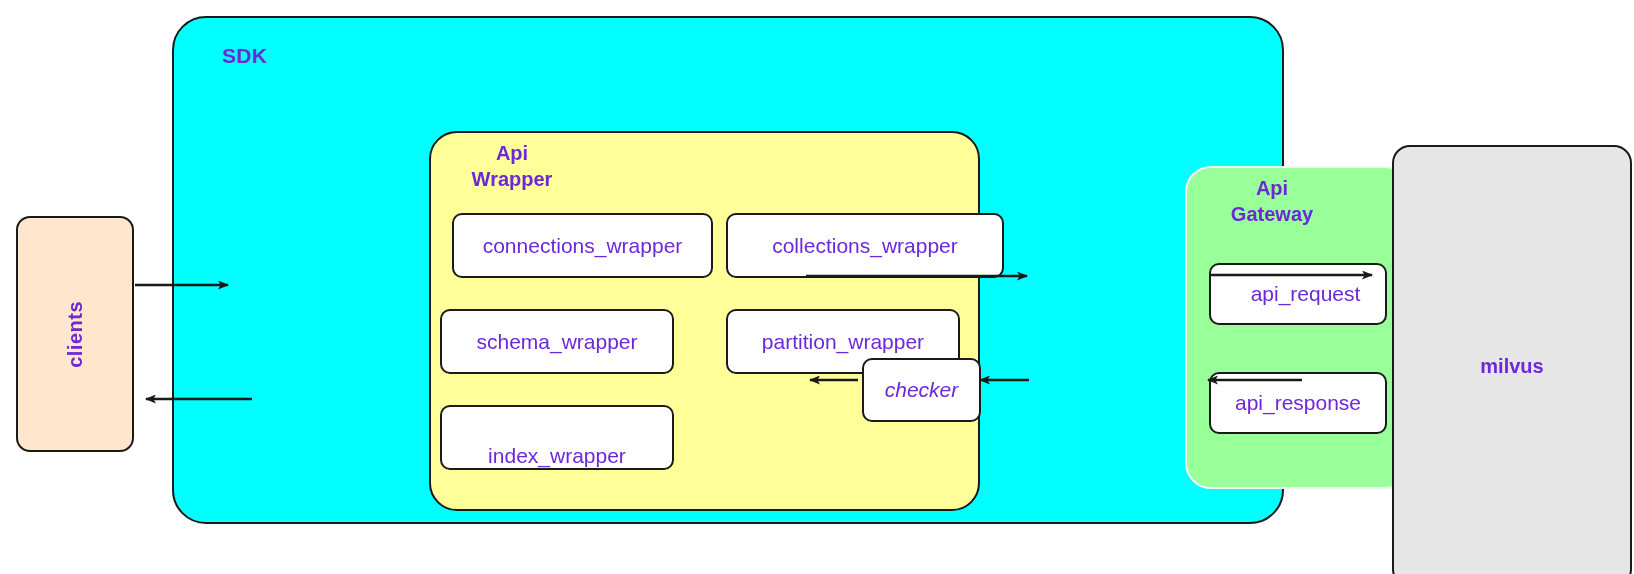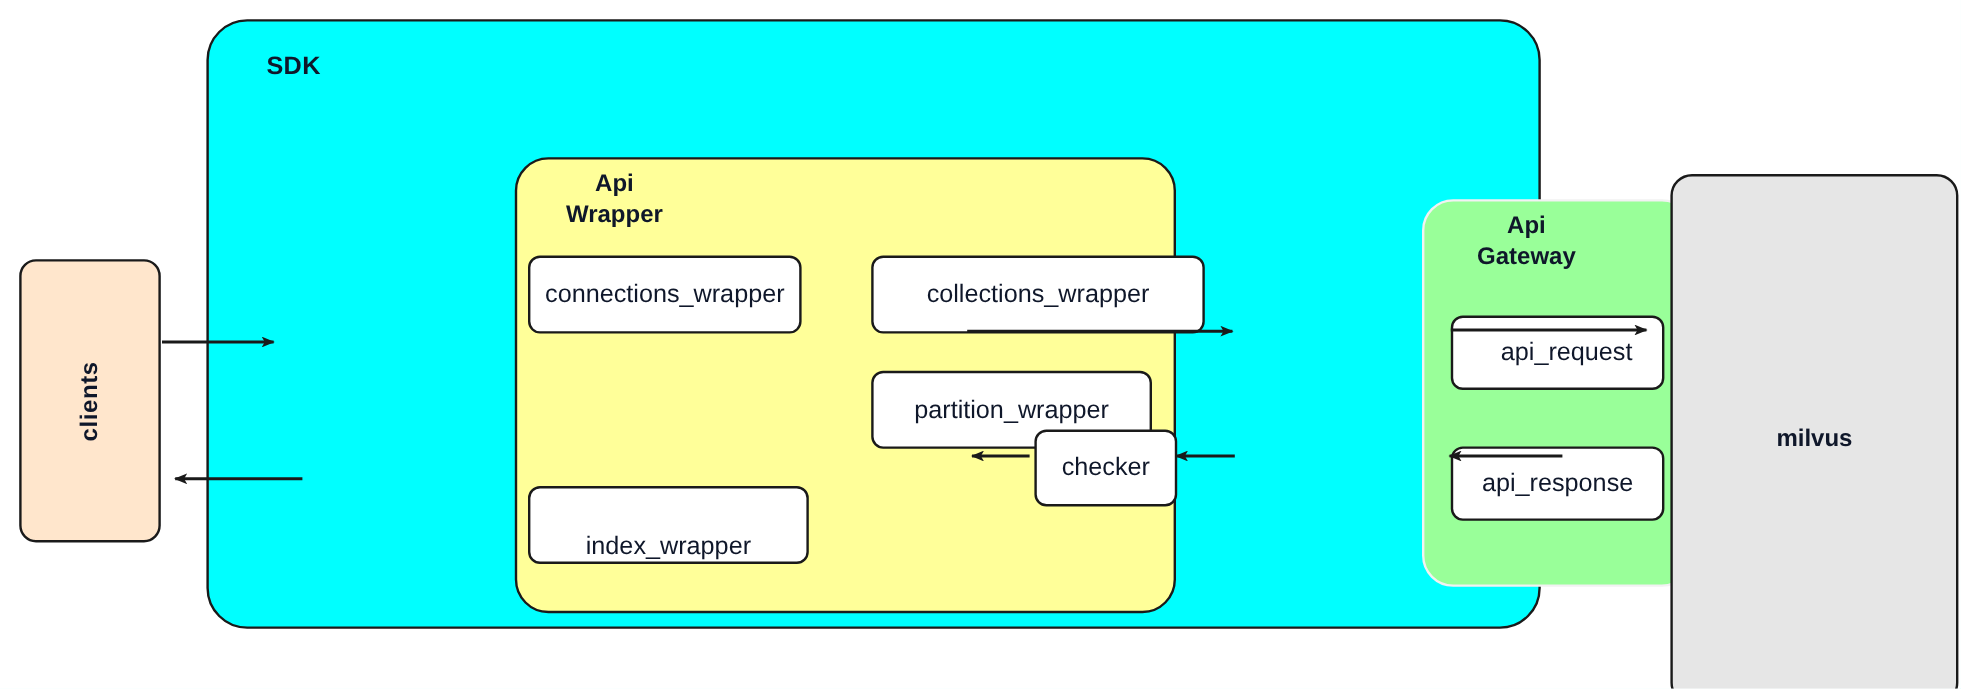--- a/index.html
+++ b/index.html
@@ -16,21 +16,21 @@
     height: 574px;
     background: #ffffff;
     overflow: hidden;
   }
   .box {
     position: absolute;
     box-sizing: border-box;
     display: flex;
     align-items: center;
     justify-content: center;
-    color: #0f172a;
+    color: #6d28d9;
   }
 
   
   #sdk-container {
     left: 172px;
     top: 16px;
     width: 1112px;
     height: 508px;
     background: #00ffff;
     border: 2px solid #1a1a1a;
@@ -153,37 +153,40 @@
 
   <div class="box" id="sdk-container">
     <div id="sdk-title">SDK</div>
 
     <div class="box" id="api-wrapper-container">
       <div id="api-wrapper-title">
         <div>Api</div>
         <div>Wrapper</div>
       </div>
 
-      <div class="box leaf" style="left:9px; top:80px; width:228px; height:65px;">
+      <div class="box leaf" style="left:21px; top:80px; width:261px; height:65px;">
         <span>connections_wrapper</span>
       </div>
       <div class="box leaf" style="left:295px; top:80px; width:278px; height:65px;">
         <span>collections_wrapper</span>
       </div>
 
+      <div class="box leaf" style="left:9px; top:176px; width:234px; height:65px;">
+        <span>schema_wrapper</span>
+      </div>
       <div class="box leaf" style="left:295px; top:176px; width:234px; height:65px;">
         <span>partition_wrapper</span>
       </div>
 
       <div class="box leaf" style="left:9px; top:272px; width:234px; height:65px;align-items:flex-end;">
         <span>index_wrapper</span>
       </div>
     </div>
 
-    <div class="box leaf" style="left:688px; top:340px; width:119px; height:64px;">
+    <div class="box leaf" style="left:688px; top:340px; width:119px; height:64px;font-style:italic;">
       <span>checker</span>
     </div>
 
     <div class="box" id="api-gateway-container">
       <div id="api-gateway-title">
         <div>Api</div>
         <div>Gateway</div>
       </div>
 
       <div class="box leaf" style="left:22px; top:95px; width:178px; height:62px;padding-left:15px;">

